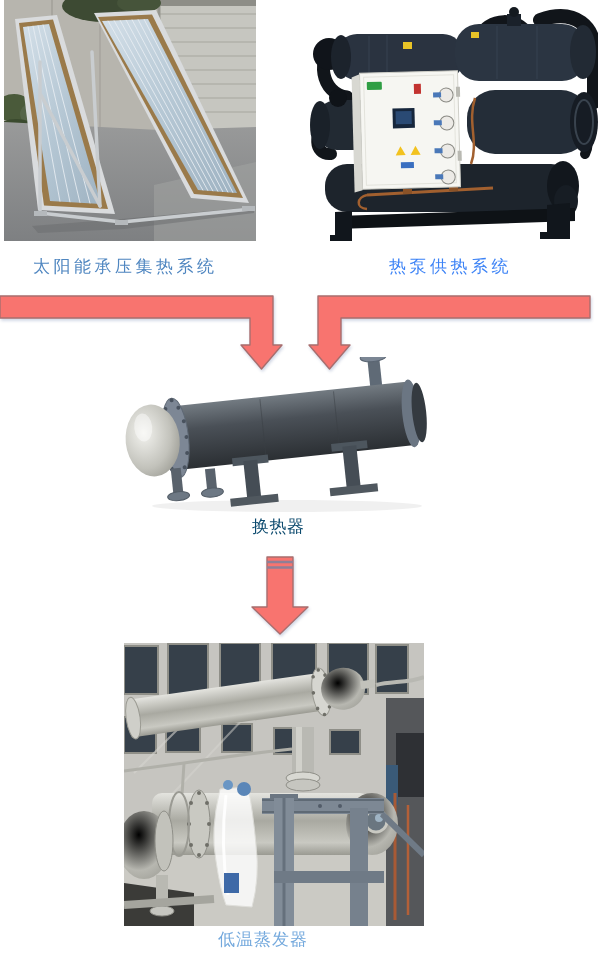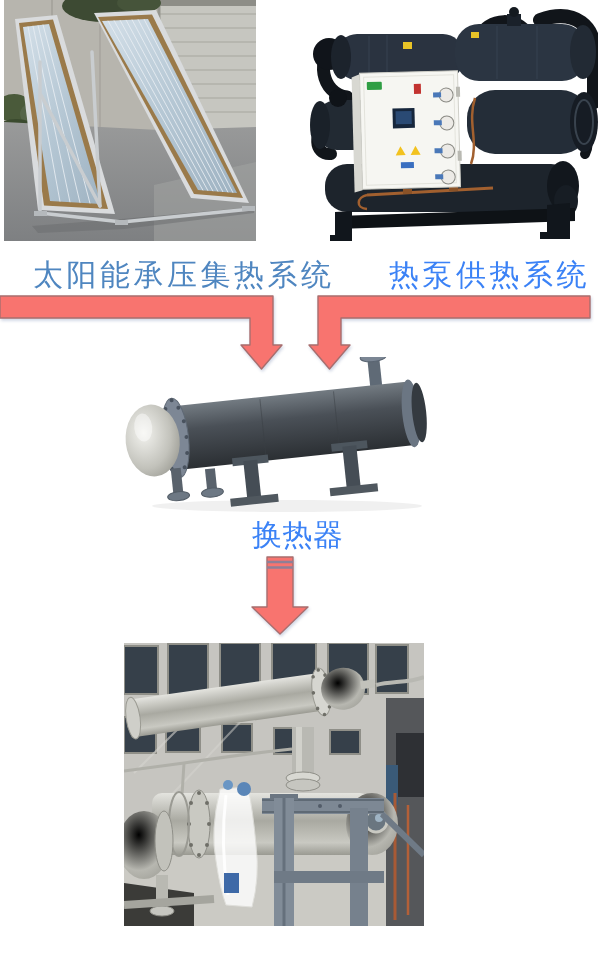--- a/index.html
+++ b/index.html
@@ -3,26 +3,26 @@
 <meta charset="utf-8">
 <style>
   html,body{margin:0;padding:0;background:#ffffff;}
   .canvas{
     position:relative;width:600px;height:962px;background:#ffffff;
     font-family:"Liberation Sans",sans-serif;overflow:hidden;
   }
   .photo{position:absolute;}
   .photo svg{display:block;}
   .node-label{
-    position:absolute;font-size:30px;line-height:1.25;white-space:nowrap;
+    position:absolute;font-size:17px;line-height:1.25;white-space:nowrap;
     color:#4f86c0;
   }
   .label-solar{left:33px;top:256px;letter-spacing:3.5px;color:#4f86c0;}
   .label-heatpump{left:389px;top:256px;letter-spacing:3.5px;color:#3b82f6;}
-  .label-exchanger{left:252px;top:516px;letter-spacing:0.5px;color:#3b82f6;}
+  .label-exchanger{left:252px;top:516px;letter-spacing:0.5px;color:#0c4a6e;}
   .label-evaporator{left:218px;top:929px;letter-spacing:1px;color:#74a9dd;}
   .arrow-layer{
     position:absolute;left:0;top:0;pointer-events:none;
     filter:drop-shadow(1.5px 2.5px 1.5px rgba(150,165,195,.45));
   }
 </style>
 </head>
 <body>
 
 <div class="canvas">
@@ -409,14 +409,15 @@
         <rect x="150" y="228" width="110" height="12" fill="#6f7a86"></rect>
         <line x1="258" y1="171" x2="300" y2="212" stroke="#6f7a86" stroke-width="6"></line>
         <circle cx="196" cy="163" r="2" fill="#525c68"></circle>
         <circle cx="216" cy="163" r="2" fill="#525c68"></circle>
       </g>
 
       <path d="M0,262 L90,256" stroke="#a5a59e" stroke-width="8" fill="none"></path>
     </svg>
   </div>
 
+  <div class="node-label label-evaporator">低温蒸发器</div>
 
 </div>
 
 </body></html>

